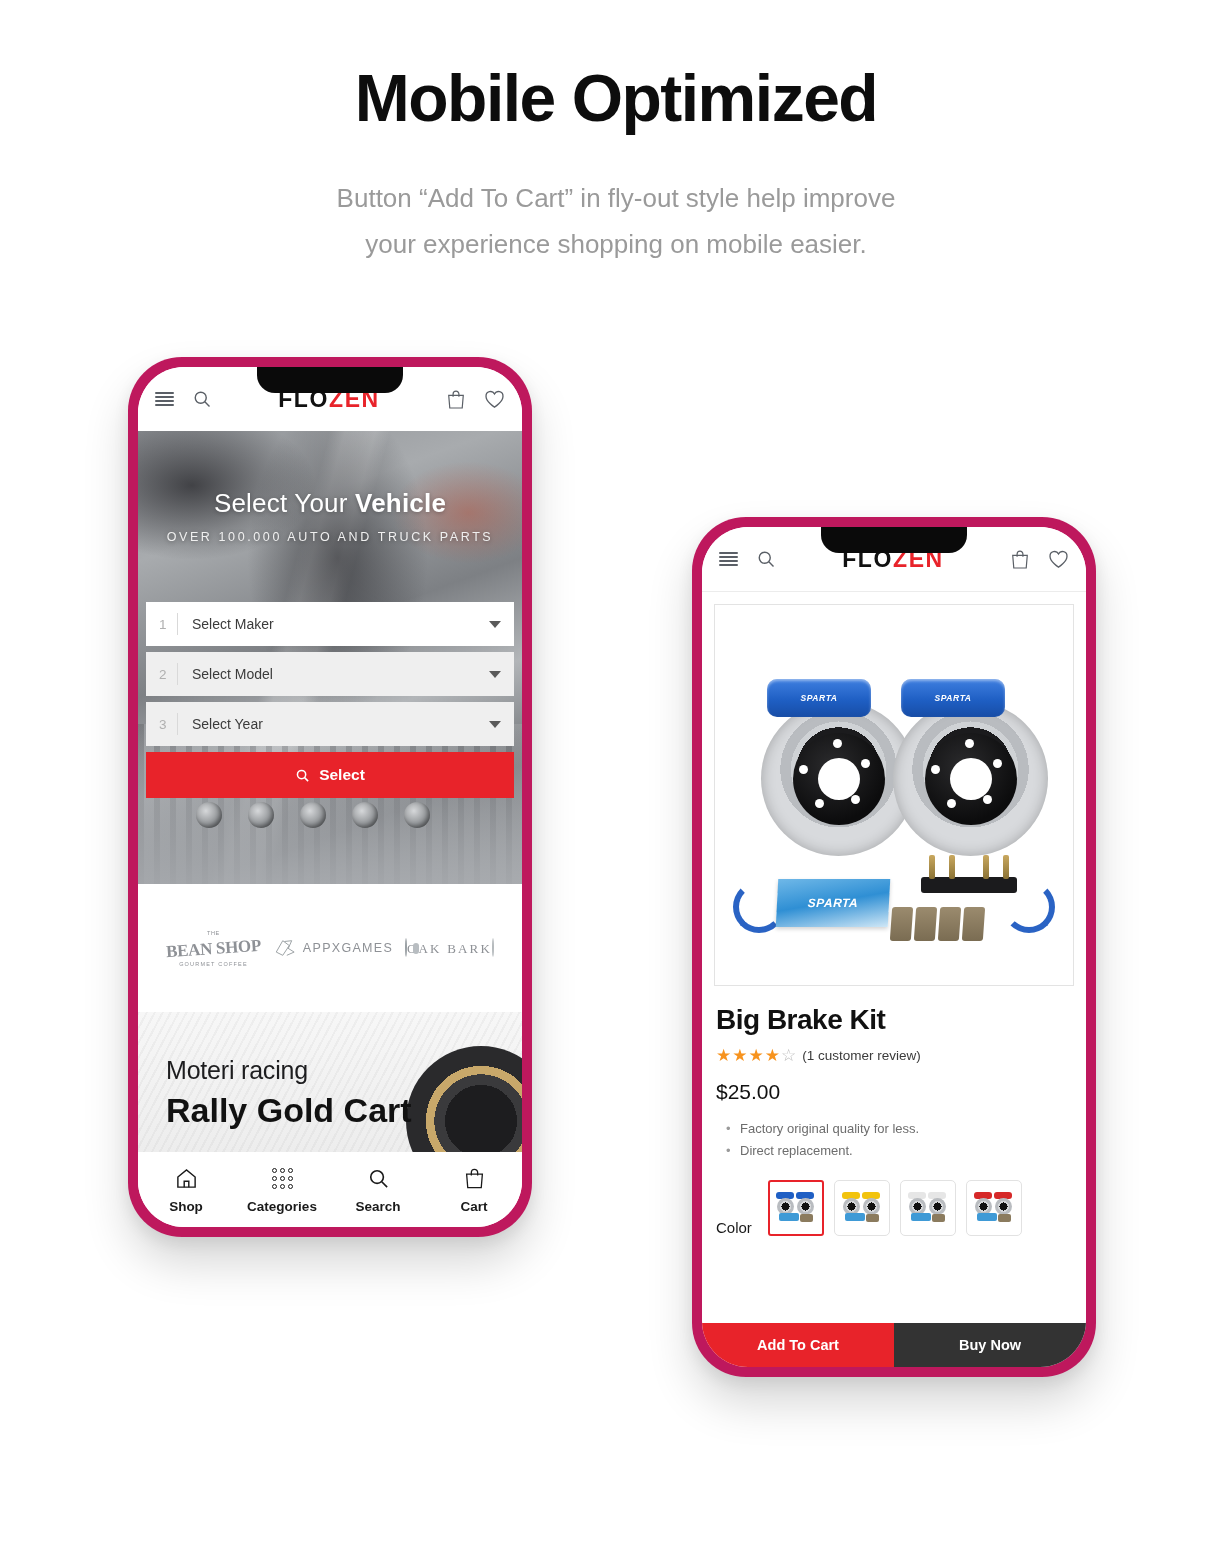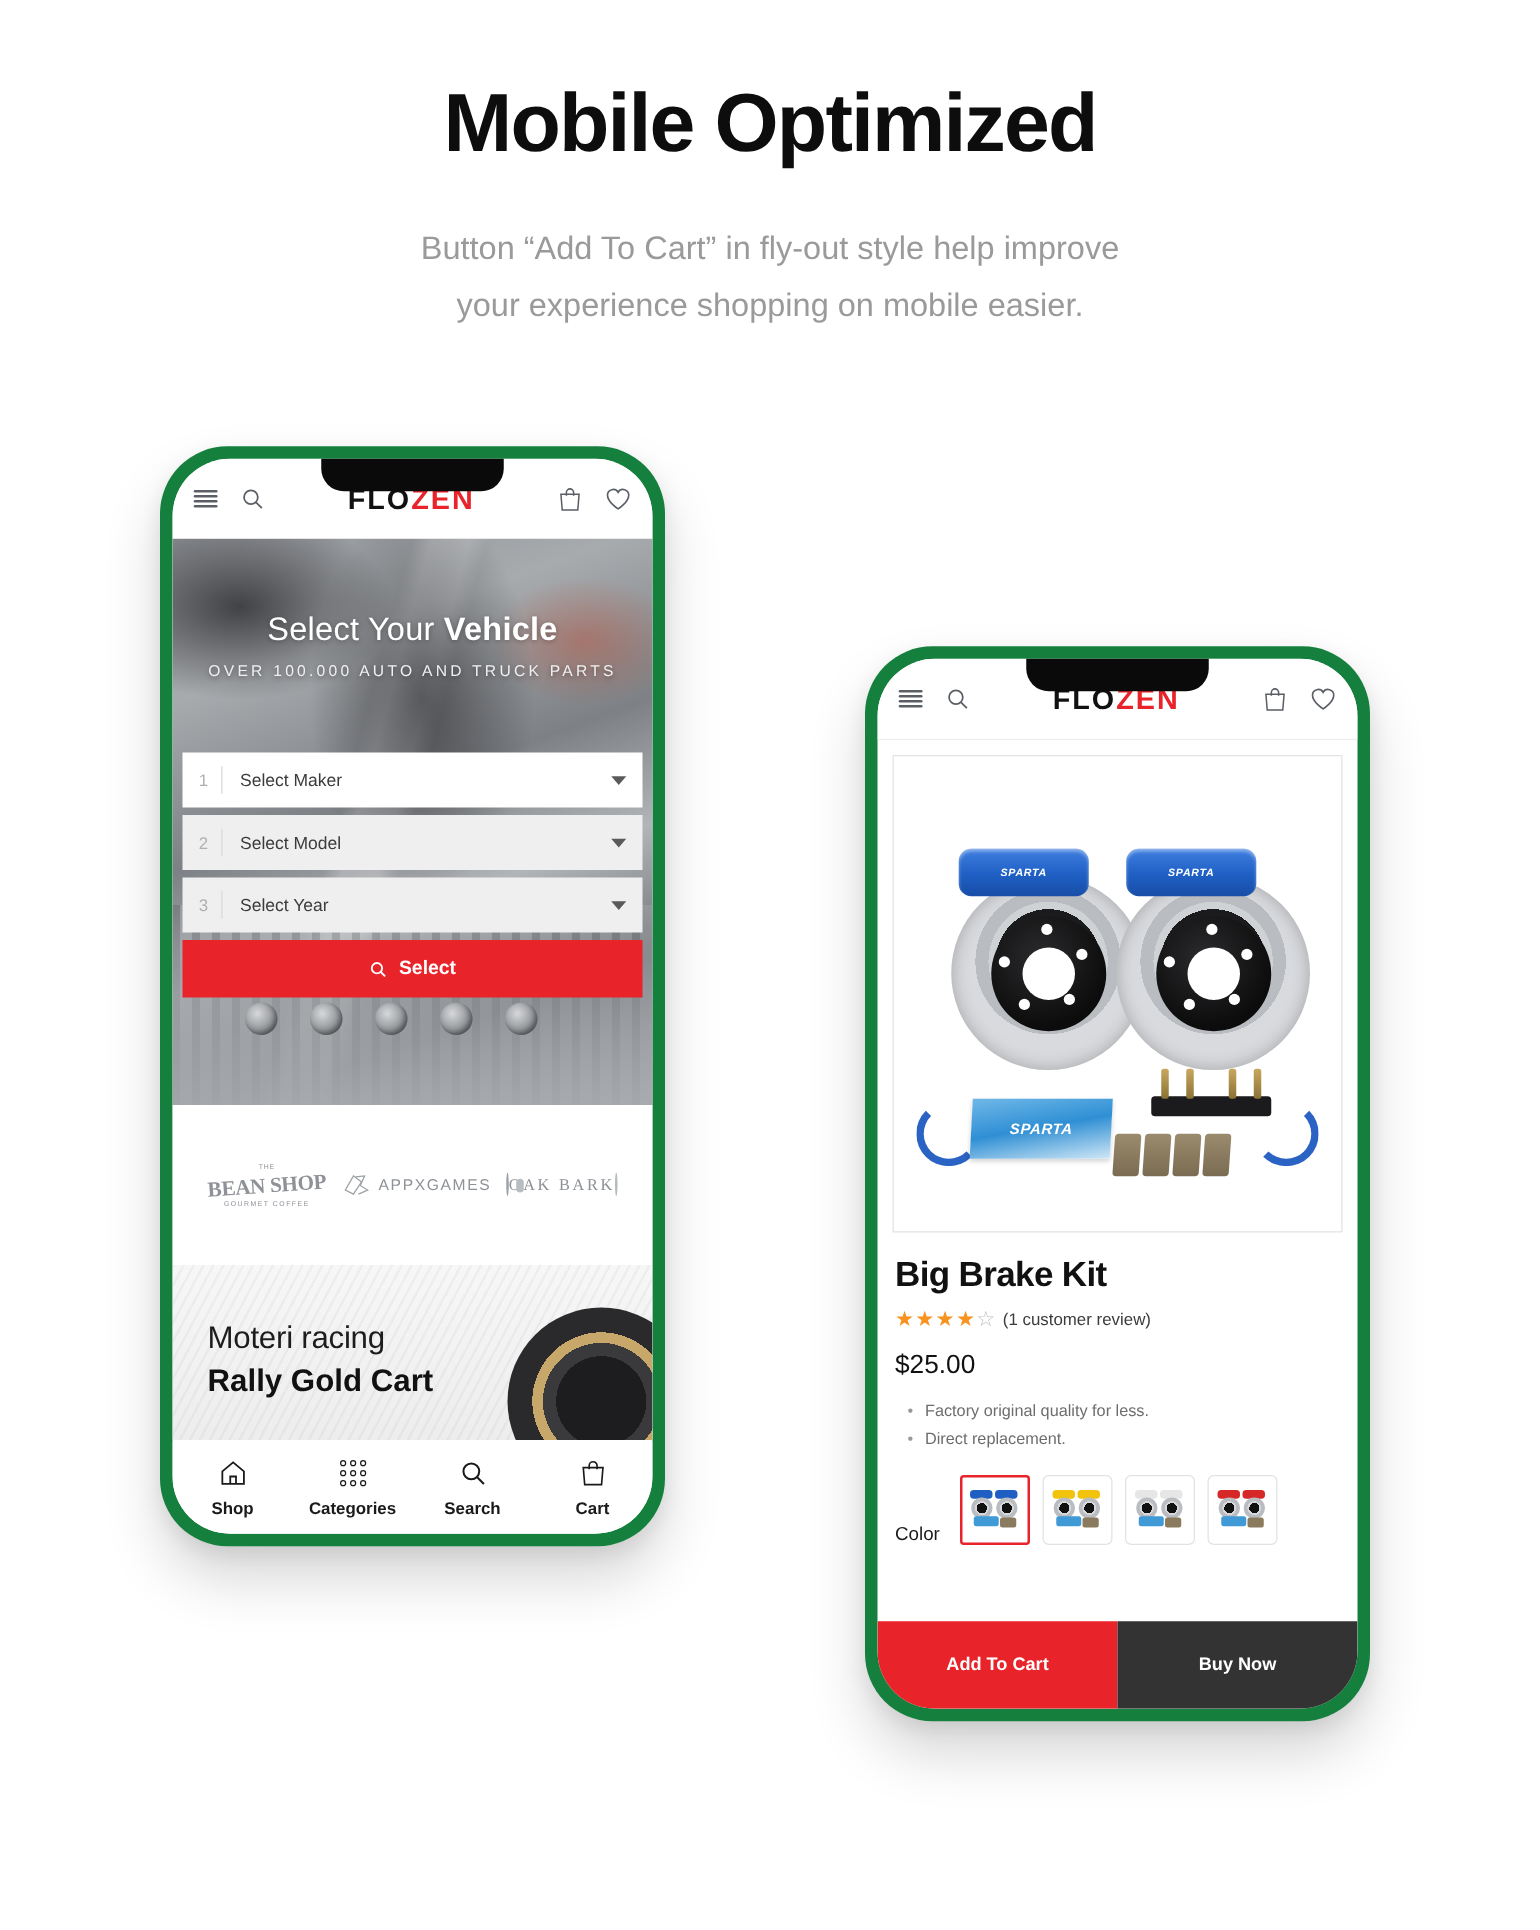--- a/index.html
+++ b/index.html
@@ -21,21 +21,21 @@
   .subhead {
     position: absolute; top: 176px; left: 0; width: 1232px;
     text-align: center; font-size: 26px; color: #9a9a9a;
     line-height: 1.75; font-weight: 400;
   }
   .subhead .l2 { display: block; }
 
   
   .phone {
     position: absolute;
-    background: #15803d;
+    background: #be185d;
     border-radius: 54px;
     box-shadow: 0 26px 46px rgba(0,0,0,0.16), 0 6px 16px rgba(0,0,0,0.08);
   }
   .screen {
     position: absolute;
     background: #ffffff;
     overflow: hidden;
   }
   .notch {
     position: absolute;
@@ -158,21 +158,21 @@
   .promo::before {
     content:""; position:absolute; inset:0;
     background: repeating-linear-gradient(118deg, rgba(0,0,0,.035) 0 2px, transparent 2px 7px);
   }
   .promo-wheel {
     position:absolute; right:-34px; top: 34px; width: 150px; height: 150px; border-radius:50%;
     background: radial-gradient(circle at 50% 50%, #1d1d1f 0 34%, #3a3a3c 34% 44%, #c8a86a 44% 52%, #2a2a2c 52% 74%, #545456 74% 82%, #6b6b6d 82% 100%);
   }
   .promo-txt { position:absolute; left: 28px; top: 44px; z-index: 3; }
   .promo-txt .l1 { font-size: 25px; color:#1d1d1f; font-weight:400; letter-spacing:-.2px; }
-  .promo-txt .l2 { font-size: 25px; color:#111; font-weight:700; margin-top:6px; }
+  .promo-txt .l2 { font-size: 34px; color:#111; font-weight:700; margin-top:6px; }
 
   
   .tabbar {
     position:absolute; left:0; right:0; bottom:0; height: 74px;
     background:#fff; display:flex; align-items:center; justify-content:space-around;
     padding-bottom: 1px; z-index: 20;
   }
   .tab { text-align:center; width: 88px; }
   .tab .ti { height: 26px; display:flex; align-items:center; justify-content:center; }
   .tab .tl { font-size: 13.5px; font-weight: 700; color:#1a1a1a; margin-top: 7px; }
@@ -234,21 +234,21 @@
   .swatch.sel { border: 2px solid #e8232a; border-radius: 3px; }
   .mini { width: 42px; height: 34px; position:relative; }
   .mini .d { position:absolute; top:7px; width:17px; height:17px; border-radius:50%;
     background: radial-gradient(circle at 50% 50%, #111 0 34%, #d6d8da 34% 46%, #b9bcc0 46% 100%); }
   .mini .d.l { left:2px; } .mini .d.r { left:22px; }
   .mini .c { position:absolute; top:1px; width:18px; height:7px; border-radius:3px; }
   .mini .c.l { left:1px; } .mini .c.r { left:21px; }
   .mini .b { position:absolute; left:4px; bottom:4px; width:20px; height:8px; background:#3f9ad6; border-radius:2px; }
   .mini .p { position:absolute; left:25px; bottom:3px; width:13px; height:8px; background:#8b7b5e; border-radius:2px; }
 
-  .cta { position:absolute; left:0; right:0; bottom:0; height: 70px; display:flex; z-index: 20; }
+  .cta { position:absolute; left:0; right:0; bottom:0; height: 44px; display:flex; z-index: 20; }
   .cta div { flex:1; display:flex; align-items:center; justify-content:center;
     color:#fff; font-size: 14.5px; font-weight: 700; }
   .cta .addcart { background:#e8232a; }
   .cta .buynow { background:#333333; }
 </style>
 </head>
 <body>
 
 <div class="page">
 

